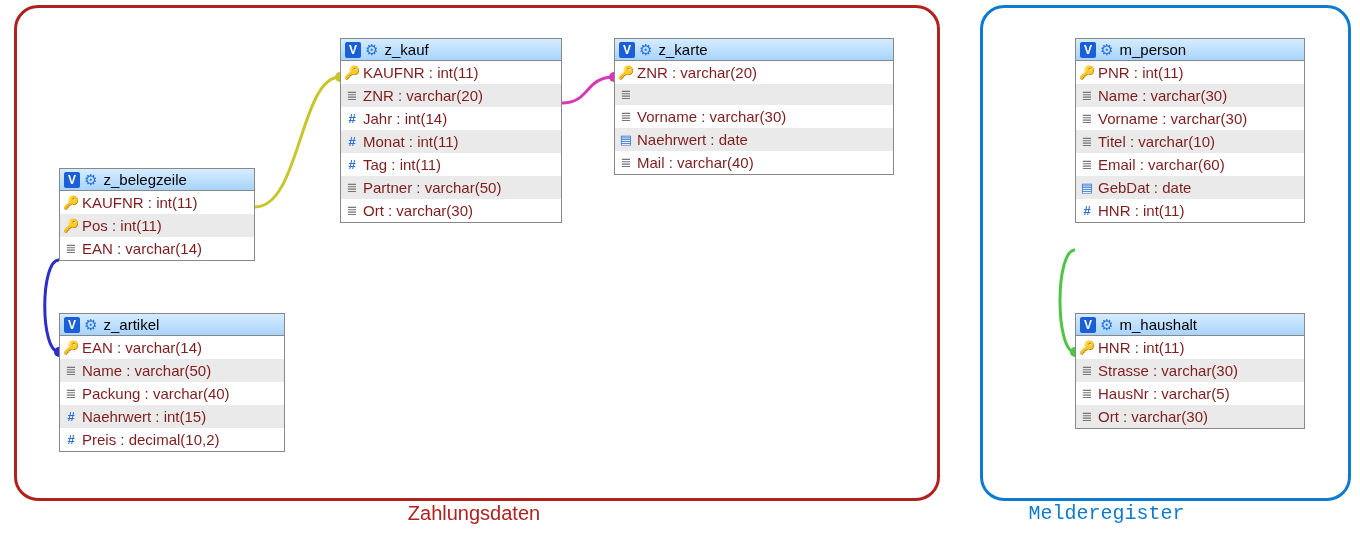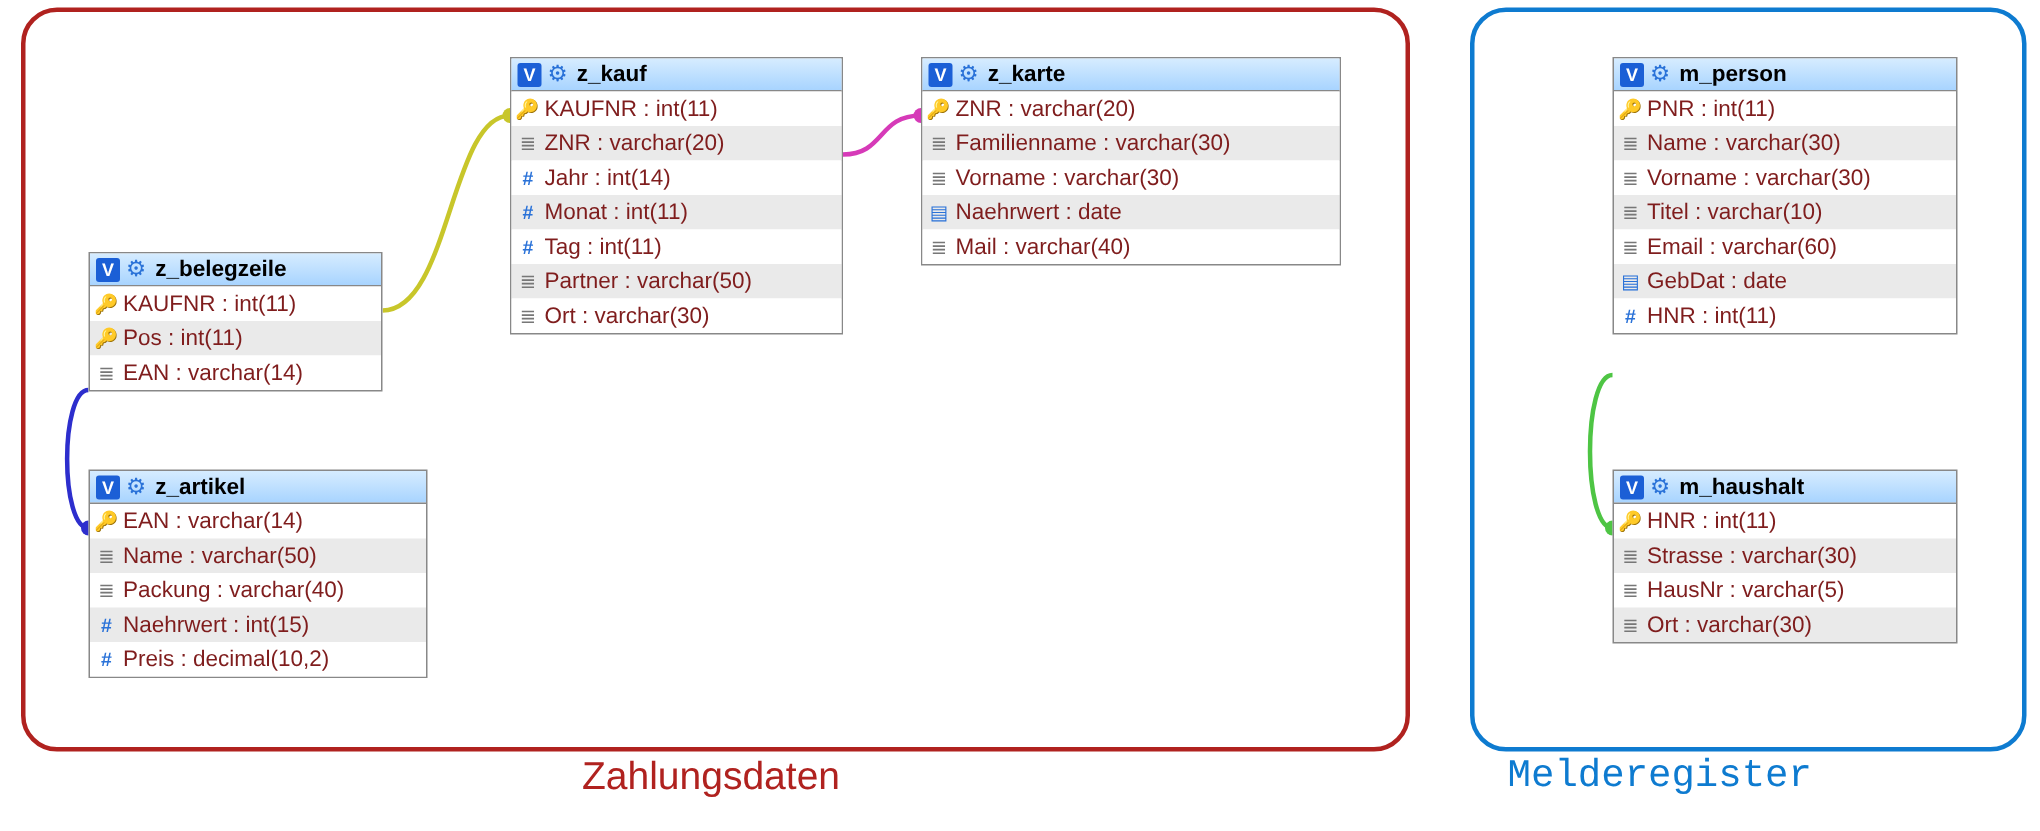--- a/index.html
+++ b/index.html
@@ -12,21 +12,21 @@
     position: relative;
     overflow: hidden;
   }
   .group-box {
     position: absolute;
     border: 3px solid;
     border-radius: 24px;
   }
   .group-label {
     position: absolute;
-    font-size: 26px;
+    font-size: 20px;
     text-align: center;
   }
   .tbl {
     position: absolute;
     background: #fff;
     border: 1px solid #888;
     box-sizing: border-box;
   }
   .tbl-head {
     display: flex;
@@ -47,21 +47,21 @@
     font-weight: bold;
     font-size: 12px;
     border-radius: 2px;
   }
   .tbl-head .gear {
     color: #2a72d8;
     font-size: 15px;
     line-height: 1;
   }
   .tbl-head .title {
-    font-weight: bold;
+    font-weight: normal;
     color: #000;
     padding-left: 2px;
   }
   .tbl-row {
     display: flex;
     align-items: center;
     padding: 3px 4px 3px 2px;
     border-top: 0;
     white-space: nowrap;
   }
@@ -216,21 +216,20 @@
     <span class="gear">⚙</span>
     <span class="title">z_karte</span>
   </div>
   <div class="tbl-body">
       <div class="tbl-row">
         <span class="col-icon ic-key">🔑</span>
         <span class="col-label">ZNR : varchar(20)</span>
       </div>
       <div class="tbl-row">
         <span class="col-icon ic-text">≣</span>
-        <span class="col-label">Familienname : varchar(30)</span>
       </div>
       <div class="tbl-row">
         <span class="col-icon ic-text">≣</span>
         <span class="col-label">Vorname : varchar(30)</span>
       </div>
       <div class="tbl-row">
         <span class="col-icon ic-date">▤</span>
         <span class="col-label">Naehrwert : date</span>
       </div>
       <div class="tbl-row">

